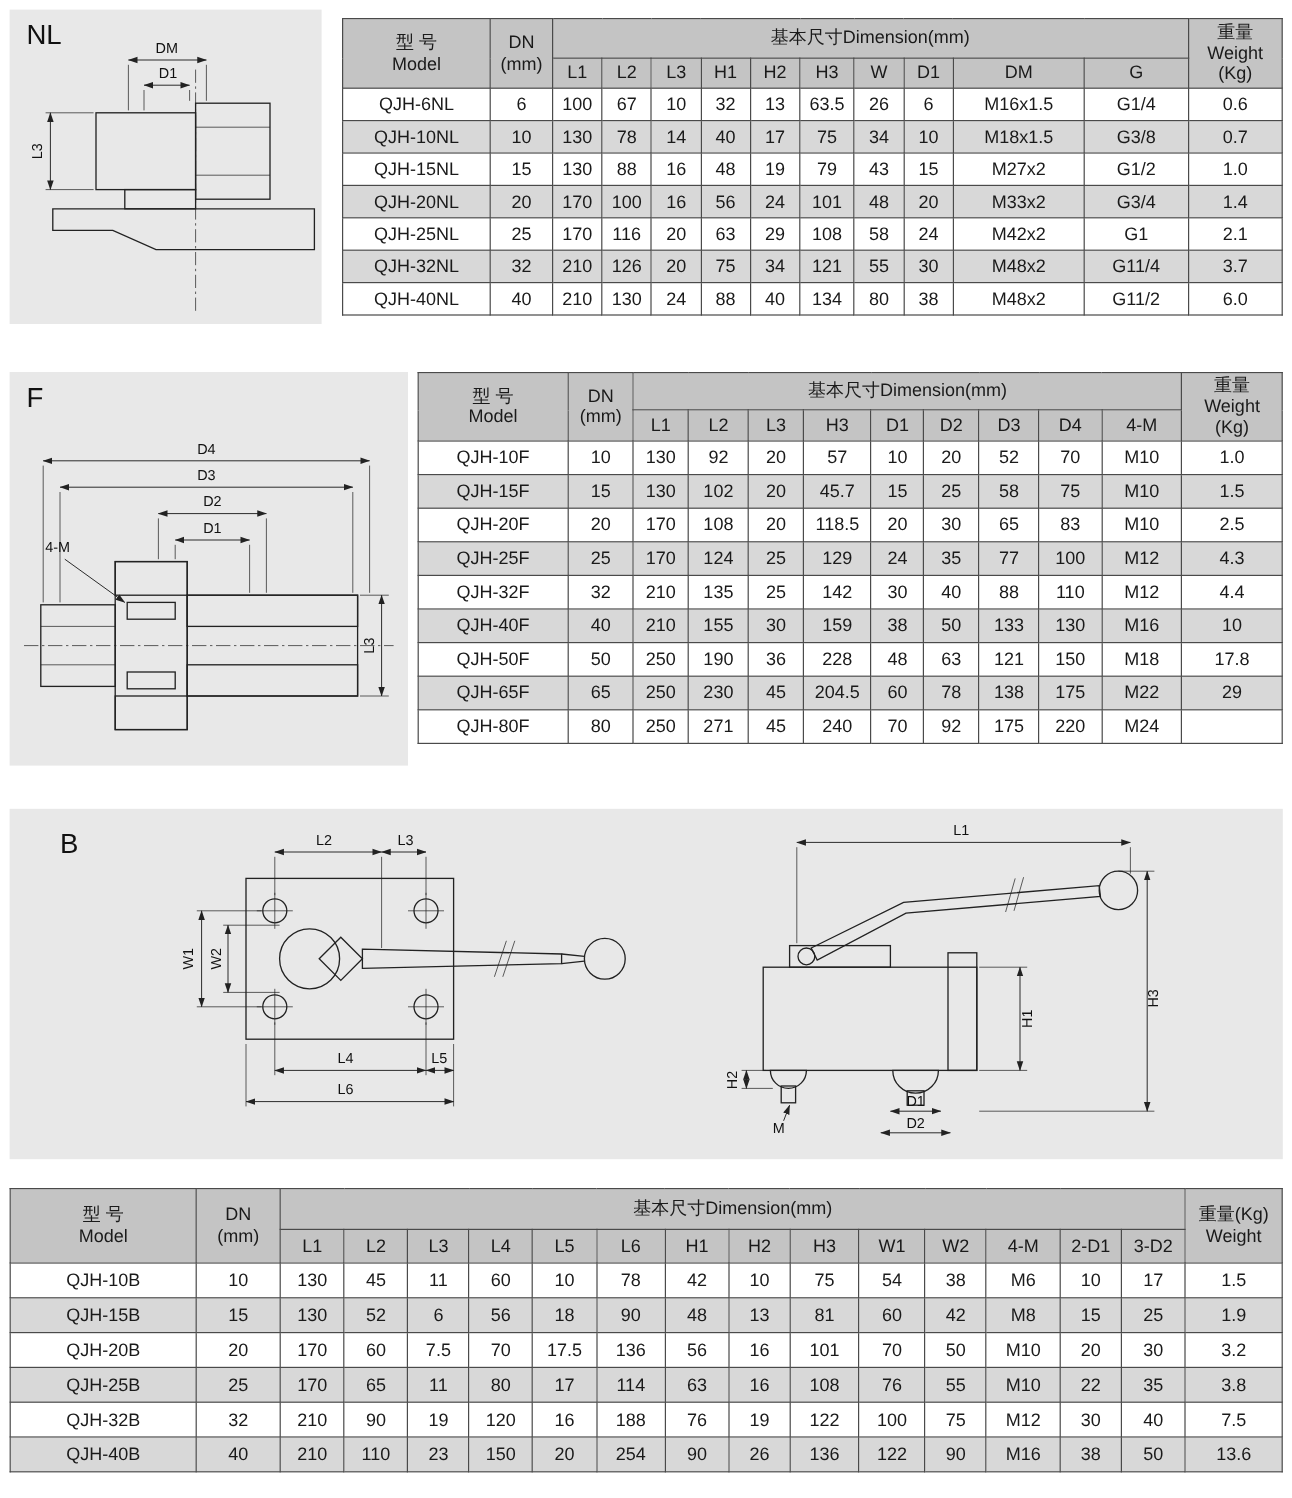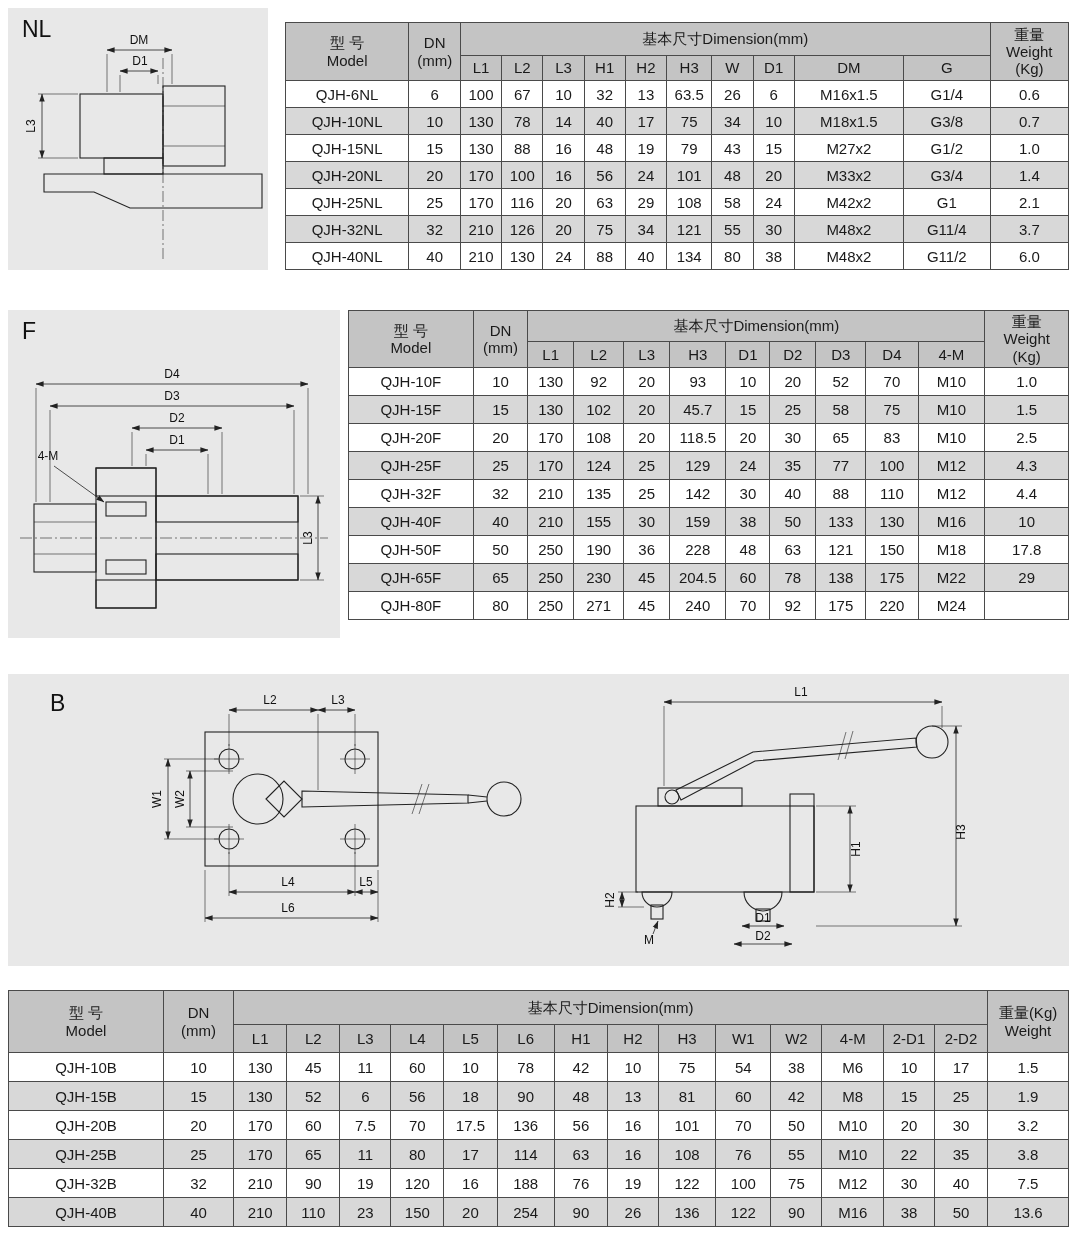--- a/index.html
+++ b/index.html
@@ -15,21 +15,21 @@
   .panel { background:var(--panel_bg,#e8e8e8); position:relative; }
   .panel-label { position:absolute; top:8px; left:14px; font-size:23px; color:#111; z-index:2; }
   .b-label { top:16px; left:42px; }
   .drawing { position:absolute; inset:0; }
   .drawing text { font-size:12px; fill:#111; font-family:"Liberation Sans","DejaVu Sans",sans-serif; }
   .out  { stroke:#222; stroke-width:1.1; fill:none; }
   .thin { stroke:#222; stroke-width:0.6; fill:none; }
   .dim  { stroke:#222; stroke-width:0.8; fill:none; }
 
   
-  .section-nl { display:flex; gap:17px; align-items:flex-end; }
+  .section-nl { display:flex; gap:17px; align-items:center; }
   .nl-panel { width:260px; height:262px; }
   .nl-table { width:785px; }
   .section-f { display:flex; gap:8px; align-items:flex-start; margin-top:40px; }
   .f-panel { width:332px; height:328px; }
   .f-table { width:722px; }
   .b-panel { margin-top:36px; width:1061px; height:292px; }
   .b-table { margin-top:24px; width:1061px; }
 
   
   table.spec-table { border-collapse:collapse; table-layout:fixed; }
@@ -355,21 +355,21 @@
             <th>4-M</th>
           </tr>
       </thead>
       <tbody>
           <tr>
             <td>QJH-10F</td>
             <td>10</td>
             <td>130</td>
             <td>92</td>
             <td>20</td>
-            <td>93</td>
+            <td>57</td>
             <td>10</td>
             <td>20</td>
             <td>52</td>
             <td>70</td>
             <td>M10</td>
             <td>1.0</td>
           </tr>
           <tr>
             <td>QJH-15F</td>
             <td>15</td>
@@ -651,21 +651,21 @@
           <th>L4</th>
           <th>L5</th>
           <th>L6</th>
           <th>H1</th>
           <th>H2</th>
           <th>H3</th>
           <th>W1</th>
           <th>W2</th>
           <th>4-M</th>
           <th>2-D1</th>
-          <th>2-D2</th>
+          <th>3-D2</th>
         </tr>
     </thead>
     <tbody>
         <tr>
           <td>QJH-10B</td>
           <td>10</td>
           <td>130</td>
           <td>45</td>
           <td>11</td>
           <td>60</td>

